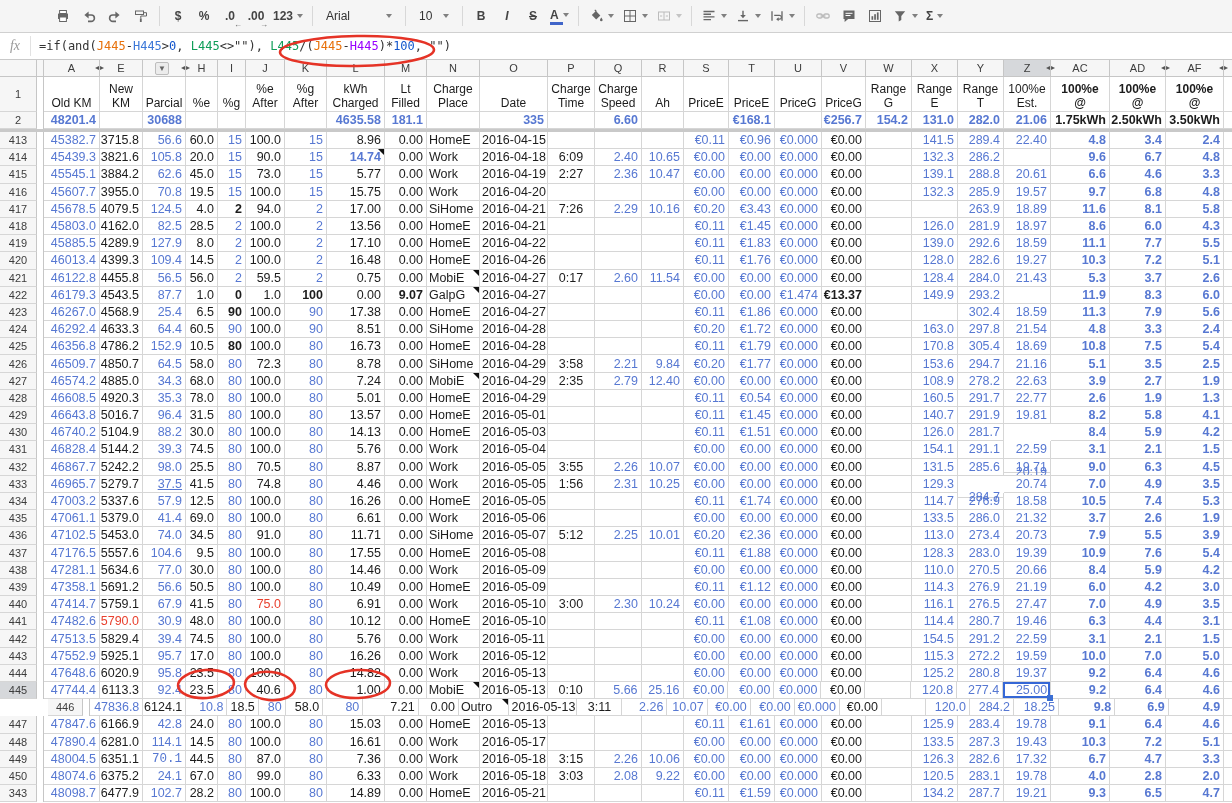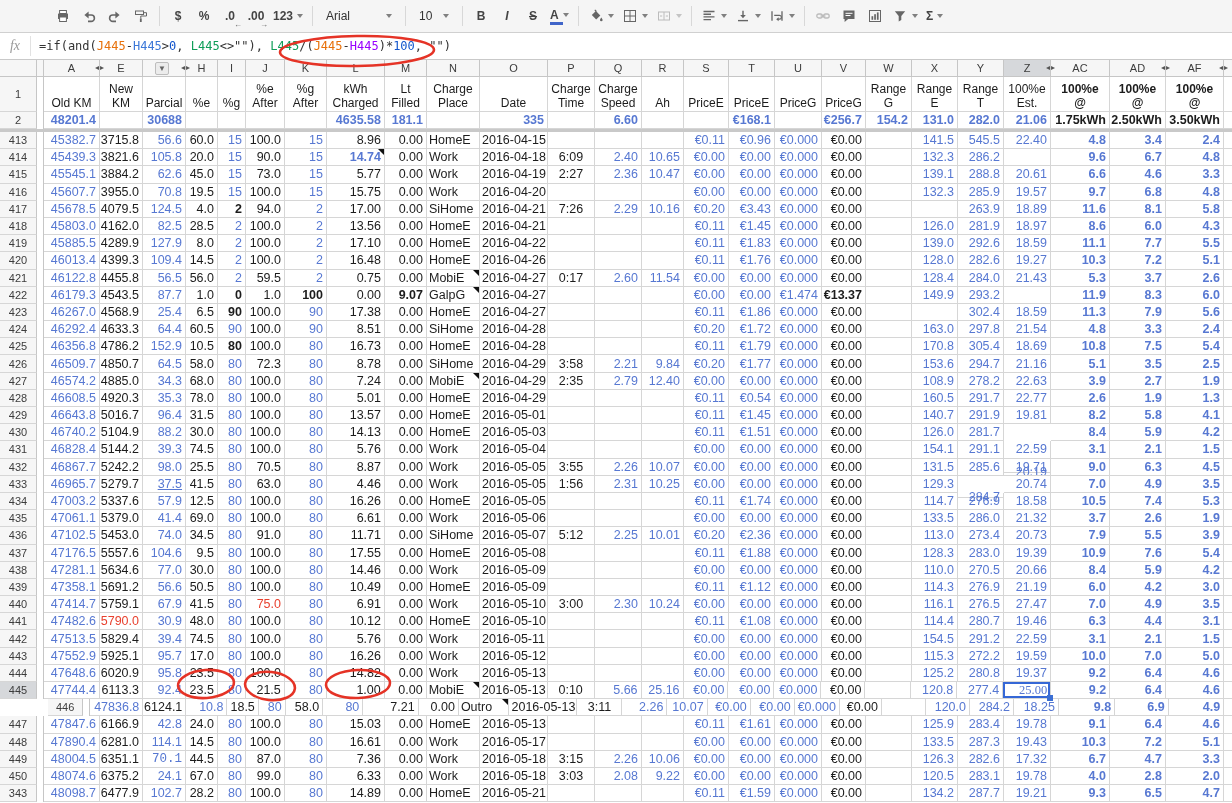--- a/index.html
+++ b/index.html
@@ -486,21 +486,21 @@
         <div class="cell blk" style="width: 44px;">
           <span>€0.00</span>
         </div>
         <div class="cell blue" style="width: 46px;">
           <span></span>
         </div>
         <div class="cell blue" style="width: 46px;">
           <span>141.5</span>
         </div>
         <div class="cell blue" style="width: 46px;">
-          <span>545.5</span>
+          <span>289.4</span>
         </div>
         <div class="cell blue" style="width: 47px;">
           <span>22.40</span>
         </div>
         <div class="cell bblue" style="width: 59px;">
           <span>4.8</span>
         </div>
         <div class="cell bblue" style="width: 56px;">
           <span>3.4</span>
         </div>
@@ -2045,21 +2045,21 @@
         <div class="cell blue" style="width: 43px; text-decoration: underline;">
           <span>37.5</span>
         </div>
         <div class="cell blk" style="width: 32px;">
           <span>41.5</span>
         </div>
         <div class="cell blue" style="width: 28px;">
           <span>80</span>
         </div>
         <div class="cell blk" style="width: 39px;">
-          <span>63.0</span>
+          <span>74.8</span>
         </div>
         <div class="cell blue" style="width: 42px;">
           <span>80</span>
         </div>
         <div class="cell blk" style="width: 58px;">
           <span>4.46</span>
         </div>
         <div class="cell blk" style="width: 42px;">
           <span>0.00</span>
         </div>
@@ -3005,21 +3005,21 @@
         <div class="cell blue" style="width: 43px;">
           <span>92.4</span>
         </div>
         <div class="cell blk" style="width: 32px;">
           <span>23.5</span>
         </div>
         <div class="cell blue" style="width: 28px;">
           <span>80</span>
         </div>
         <div class="cell blk" style="width: 39px;">
-          <span>21.5</span>
+          <span>40.6</span>
         </div>
         <div class="cell blue" style="width: 42px;">
           <span>80</span>
         </div>
         <div class="cell blk" style="width: 58px;">
           <span>1.00</span>
         </div>
         <div class="cell blk" style="width: 42px;">
           <span>0.00</span>
         </div>
@@ -3053,21 +3053,21 @@
         </div>
         <div class="cell blue" style="width: 46px;">
           <span></span>
         </div>
         <div class="cell blue" style="width: 46px;">
           <span>120.8</span>
         </div>
         <div class="cell blue" style="width: 46px; align-items: center;">
           <span>277.4</span>
         </div>
-        <div class="cell blue sel" style="width: 48px; font-family: Liberation Serif, serif;">
+        <div class="cell blue sel" style="width: 48px;">
           <span>25.00</span>
           <div class="handle"></div>
         </div>
         <div class="cell bblue" style="width: 59px;">
           <span>9.2</span>
         </div>
         <div class="cell bblue" style="width: 56px;">
           <span>6.4</span>
         </div>
         <div class="cell bblue" style="width: 58px;">

